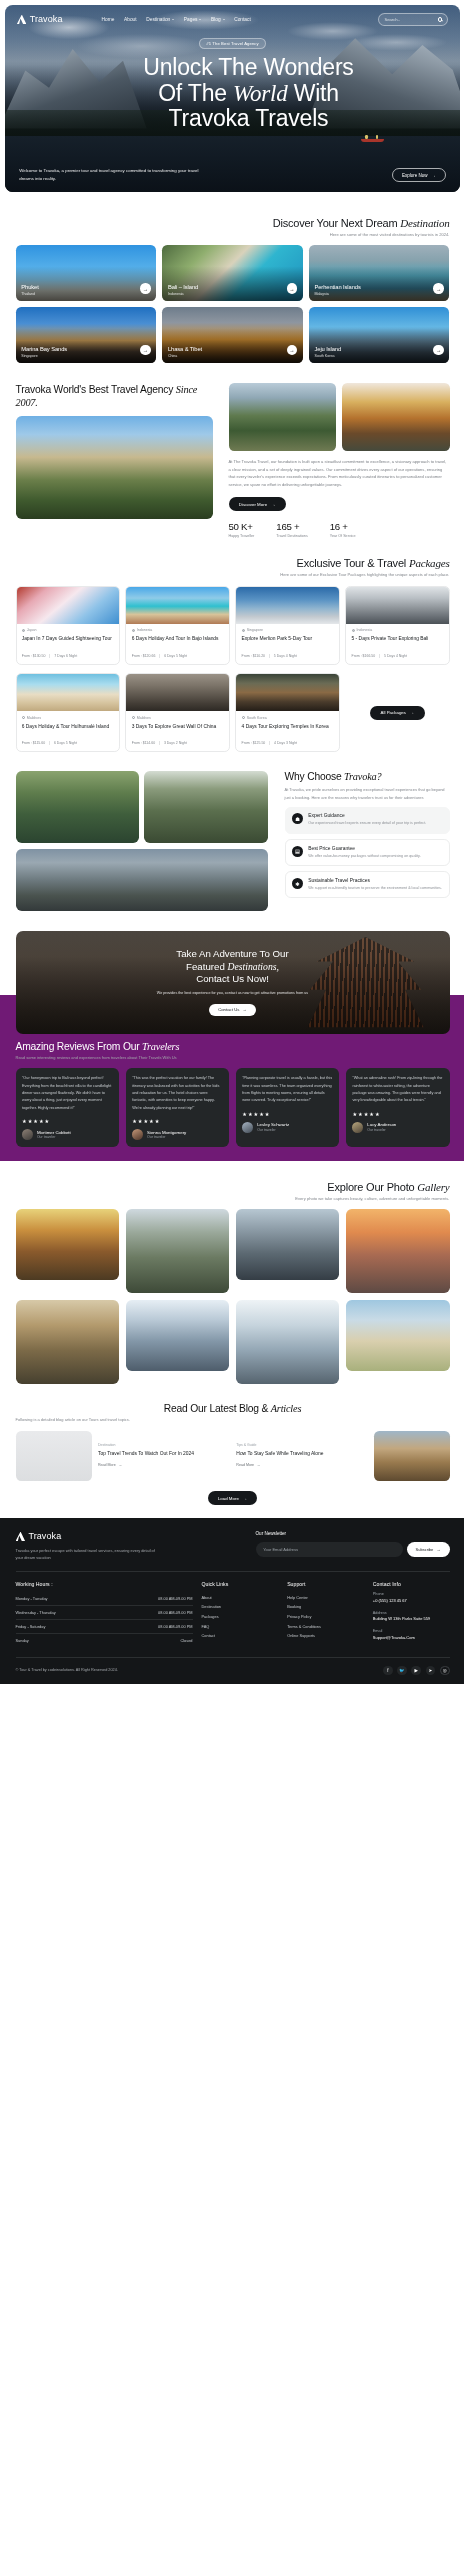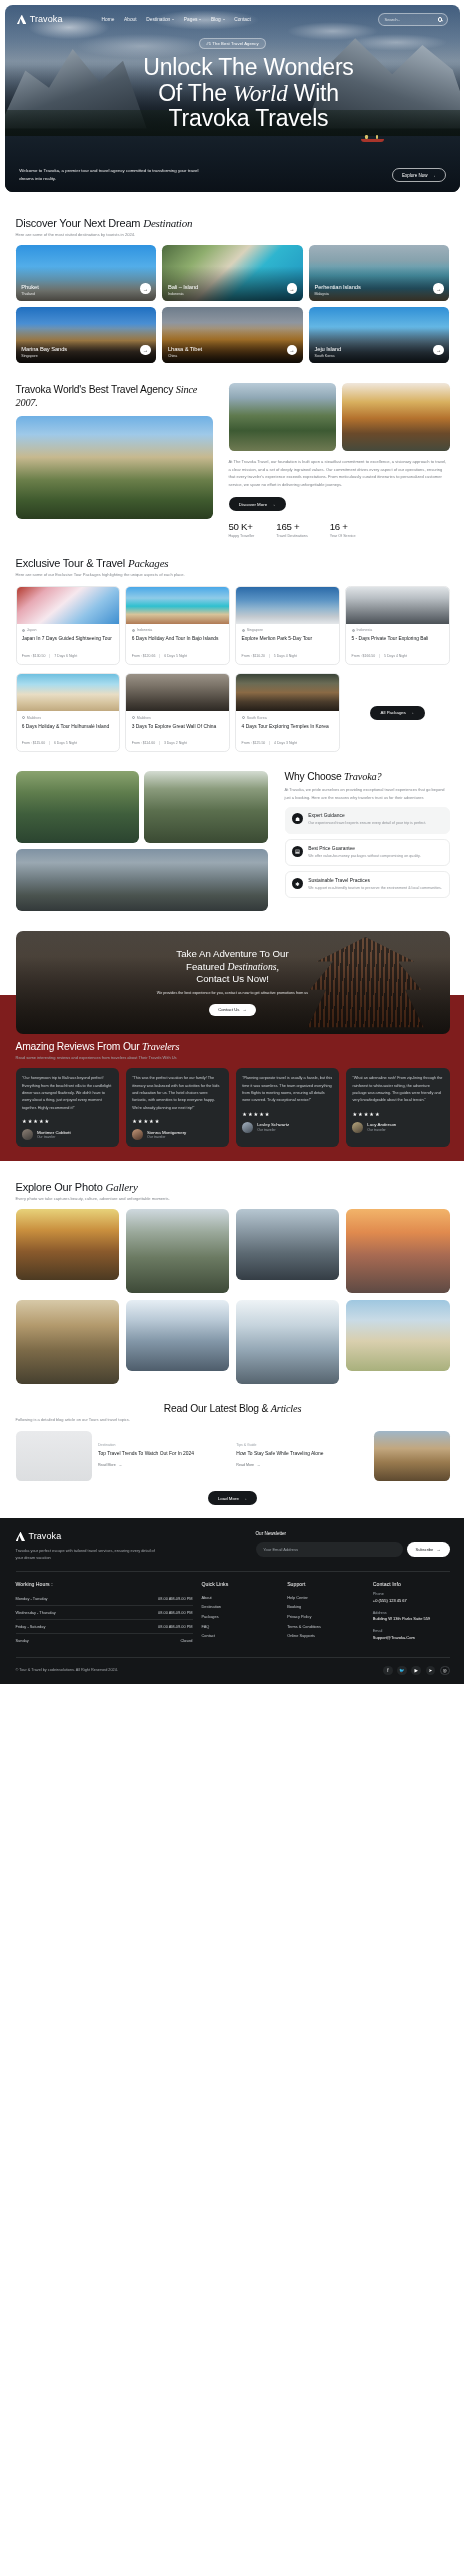--- a/index.html
+++ b/index.html
@@ -116,21 +116,21 @@
   .hero-desc{ color:rgba(255,255,255,.92); font-size:4.4px; line-height:1.85; max-width:181px; }
   .btn-outline{
     border:0.6px solid rgba(255,255,255,.65); border-radius:13px;
     color:#fff; font-size:4.5px; padding:3.9px 9px; background:transparent;
     display:inline-flex; align-items:center; gap:3.9px; cursor:pointer;
     font-family:"Liberation Sans",sans-serif;
   }
 
   
   .section { padding:0 15.5px; }
-  .sec-head { text-align:left; }
+  .sec-head { text-align:right; }
   .sec-title { font-size:11px; font-weight:400; letter-spacing:-0.2px; color:#13161a; }
   .sec-sub { font-size:4.1px; color:#83878d; margin-top:3.2px; }
 
   
   .dest-grid { display:grid; grid-template-columns:repeat(3,1fr); gap:5.8px; margin-top:8.4px; }
   .dest-card{
     position:relative; border-radius:5.2px; overflow:hidden; height:56px;
     display:flex; align-items:flex-end;
   }
   .dest-card .shade{ position:absolute; inset:0; background:linear-gradient(180deg,rgba(0,0,0,0) 38%,rgba(0,0,0,.68) 100%); }
@@ -224,21 +224,21 @@
   }
   .cta-title{ position:relative; z-index:3; color:#fff; font-size:9.7px; line-height:1.3; font-weight:400; }
   .cta-sub{ position:relative; z-index:3; color:rgba(255,255,255,.85); font-size:3.7px; margin-top:4.5px; line-height:1.7;}
   .btn-white{
     position:relative; z-index:3; margin-top:7px; background:#fff; color:#15181b; border:none;
     border-radius:13px; font-size:4.3px; padding:3.9px 9px; display:inline-flex; align-items:center; gap:3.2px; cursor:pointer;
     font-family:"Liberation Sans",sans-serif;
   }
 
   
-  .reviews{ background:#7f1d1d; margin-top:-39px; padding:46px 15.5px 14px 15.5px; }
+  .reviews{ background:#701a75; margin-top:-39px; padding:46px 15.5px 14px 15.5px; }
   .rev-title{ color:#fff; font-size:10.3px; font-weight:400; letter-spacing:-0.2px;}
   .rev-sub{ color:#a3a7ab; font-size:4px; margin-top:3.2px; }
   .rev-grid{ display:grid; grid-template-columns:repeat(4,1fr); gap:6.5px; margin-top:8.4px; }
   .rev-card{ background:#232628; border-radius:5.8px; padding:7px 6.5px; }
   .rev-text{ color:#c9cdd1; font-size:3.8px; line-height:1.95; }
   .stars{ color:#fff; font-size:5.2px; letter-spacing:1px; margin-top:5.8px; }
   .rev-person{ display:flex; align-items:center; gap:3.9px; margin-top:5.2px; }
   .avatar{ width:11px;height:11px;border-radius:50%; flex:none; }
   .av1{background:linear-gradient(150deg,#8e8276,#3c3a38);}
   .av2{background:linear-gradient(150deg,#c79a7a,#4a3328);}

